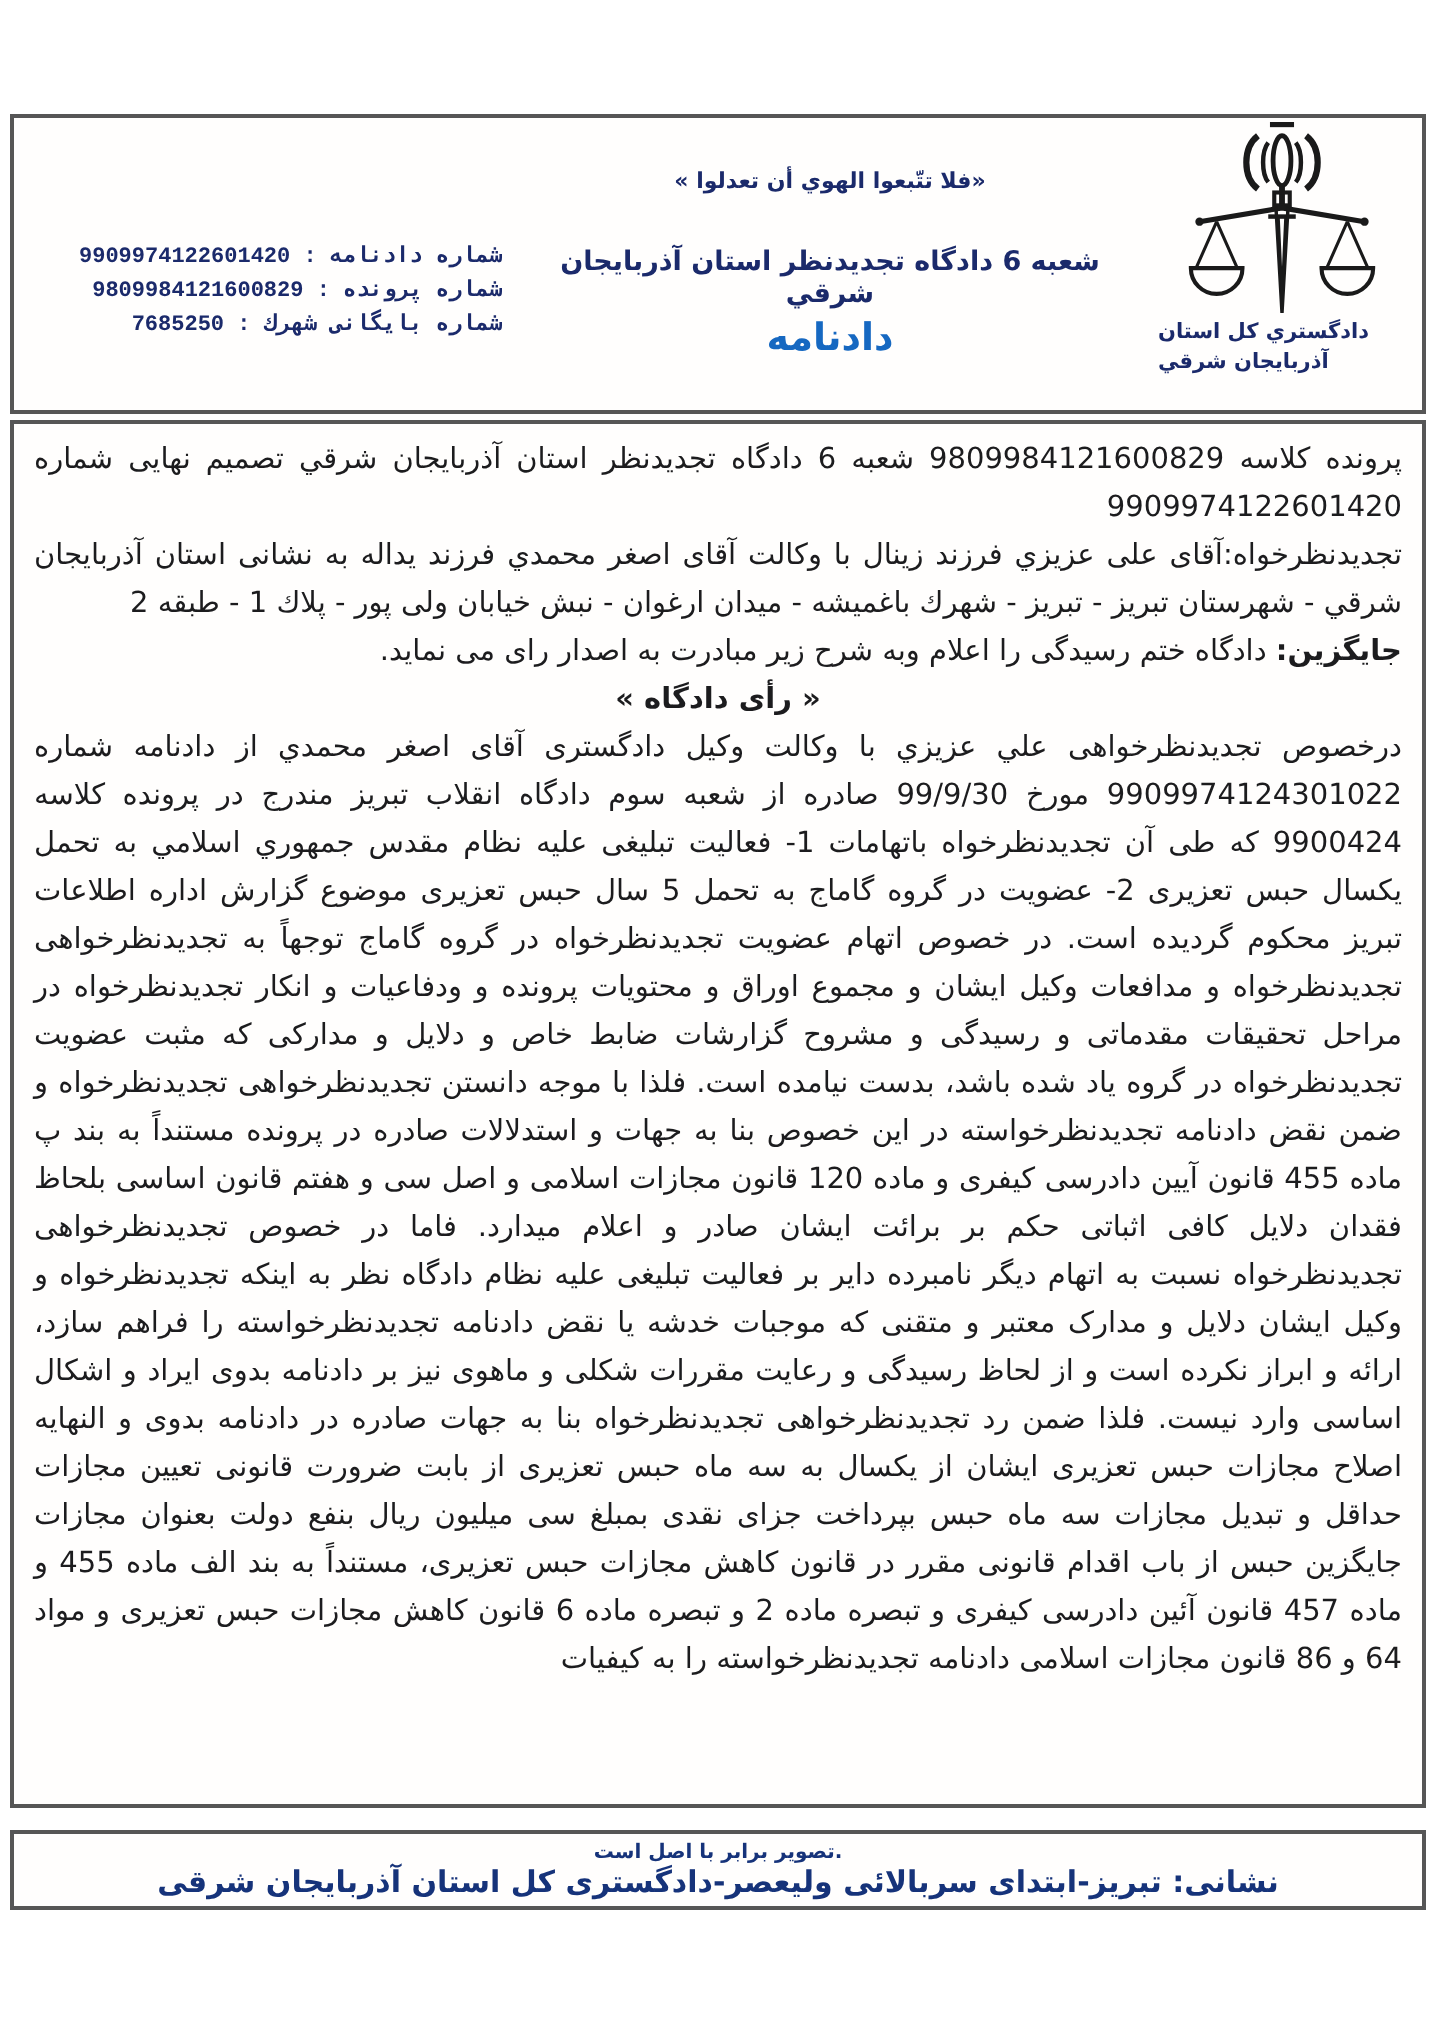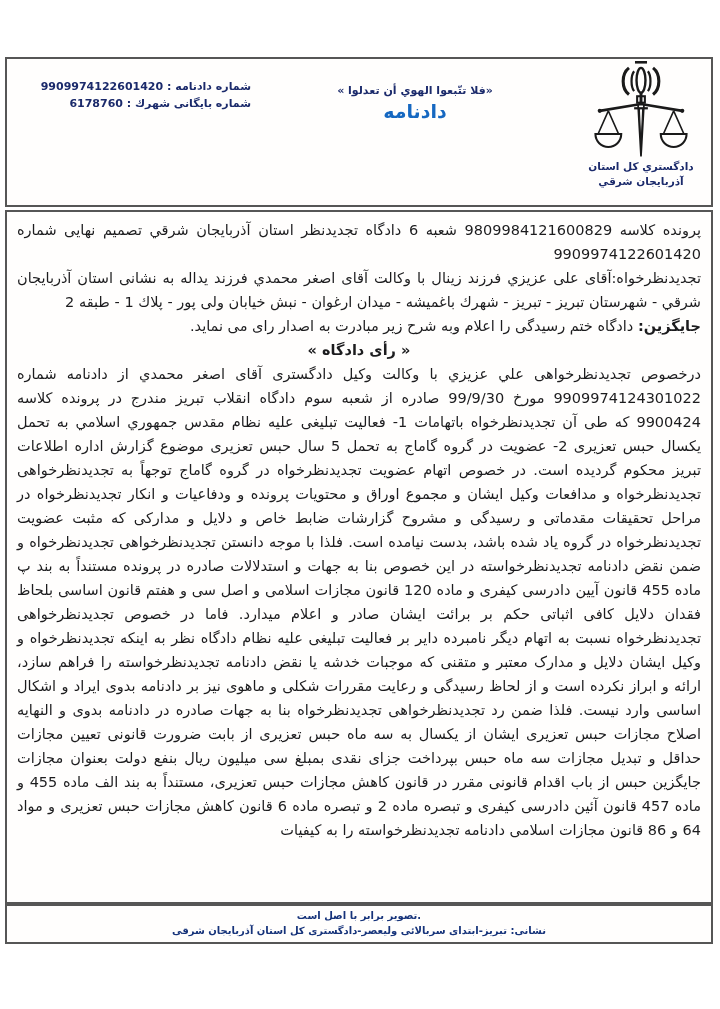--- a/index.html
+++ b/index.html
@@ -10,46 +10,46 @@
     height: 1009px;
     background: #ffffff;
     font-family: "DejaVu Sans", sans-serif;
     overflow: hidden;
   }
   .frame { position: absolute; top: 57px; left: 5px; width: 708px; }
   .box { border: 2px solid #565656; background: #fffefd; }
 
   
   .header-box { height: 150px; display: flex; direction: rtl; margin-bottom: 3px; }
-  .logo-col { width: 140px; padding-top: 2px; text-align: center; flex-shrink: 0; }
+  .logo-col { width: 140px; padding-top: 2px; text-align: left; flex-shrink: 0; }
   .center-col { flex: 1; text-align: center; }
-  .info-col { width: 252px; padding: 19px 8px 0 6px; text-align: right; flex-shrink: 0; }
+  .info-col { width: 252px; padding: 62px 8px 0 6px; text-align: right; flex-shrink: 0; font-family: Liberation Mono, monospace; }
   .info-row { font-size: 11px; font-weight: bold; color: #1b2a6b; line-height: 17px; white-space: nowrap; }
   .quote { margin-top: 25px; font-size: 11px; font-weight: bold; color: #1b2a6b; }
   .branch-title { margin-top: 26px; font-size: 13.5px; font-weight: bold; color: #1b2a6b; }
   .doc-title { margin-top: 3px; font-size: 19px; font-weight: bold; color: #1668c1; }
   .emblem svg { display: block; margin: 0 auto; }
   .logo-caption { font-size: 10.5px; font-weight: bold; color: #1b2a6b; line-height: 15px; margin-top: 0; padding: 0 8px; }
 
   
   .body-box {
-    height: 694px; margin-bottom: 0; padding: 6px 10px;
+    height: 694px; margin-bottom: 11px; padding: 6px 10px;
     direction: rtl; text-align: justify;
     font-size: 14.5px; line-height: 24px; color: #1c1c1e;
     overflow: hidden;
   }
   .body-box p { margin: 0; }
   .procedure { margin-top: 9px; }
   .ruling-heading { margin-top: 12px; margin-bottom: 4px; font-weight: bold; text-align: center; }
   .label-bold { font-weight: bold; }
 
   
   .footer-box { text-align: center; padding: 3px 4px 4px; color: #16337a; }
   .certify { font-size: 10px; font-weight: bold; line-height: 14px; }
-  .address { font-size: 10px; font-weight: bold; line-height: 15px; direction: rtl; text-align: center; }
+  .address { font-size: 15px; font-weight: bold; line-height: 15px; direction: rtl; text-align: center; }
 </style>
 </head>
 <body>
 
 <div class="sheet">
   <div class="frame">
 
     <div class="box header-box">
 
       <div class="logo-col">
@@ -80,26 +80,28 @@
 
             <path d="M98 58 L86 85 M98 58 L110 85" stroke-width="1.8"></path>
             <path d="M83 85 A15 15 0 0 0 113 85 Z" stroke-width="2.4"></path>
           </svg>
         </div>
         <div class="logo-caption">دادگستري کل استان آذربایجان شرقي</div>
       </div>
 
       <div class="center-col">
         <div class="quote">«فلا تتّبعوا الهوي أن تعدلوا »</div>
+        <div class="branch-title">شعبه 6 دادگاه تجدیدنظر استان آذربایجان شرقي</div>
         <div class="doc-title">دادنامه</div>
       </div>
 
       <div class="info-col">
         <div class="info-row"><span>شماره دادنامه : </span><span>9909974122601420</span></div>
-        <div class="info-row"><span>شماره بایگانی شهرك : </span><span>6178760</span></div>
+        <div class="info-row"><span>شماره پرونده : </span><span>9809984121600829</span></div>
+        <div class="info-row"><span>شماره بایگانی شهرك : </span><span>7685250</span></div>
       </div>
 
     </div>
 
     <div class="box body-box">
       <p>پرونده کلاسه 9809984121600829 شعبه 6 دادگاه تجدیدنظر استان آذربایجان شرقي تصمیم نهایی شماره 9909974122601420</p>
       <p>تجدیدنظرخواه:آقای علی عزیزي فرزند زینال با وکالت آقای اصغر محمدي فرزند یداله به نشانی استان آذربایجان شرقي - شهرستان تبریز - تبریز - شهرك باغمیشه - میدان ارغوان - نبش خیابان ولی پور - پلاك 1 - طبقه 2</p>
       <p class="procedure"><span class="label-bold">جایگزین:</span><span> دادگاه ختم رسیدگی را اعلام وبه شرح زیر مبادرت به اصدار رای می نماید.</span></p>
       <p class="ruling-heading">« رأی دادگاه »</p>
       <p>درخصوص تجدیدنظرخواهی علي عزیزي با وکالت وکیل دادگستری آقای اصغر محمدي از دادنامه شماره 9909974124301022 مورخ 99/9/30 صادره از شعبه سوم دادگاه انقلاب تبریز مندرج در پرونده کلاسه 9900424 که طی آن تجدیدنظرخواه باتهامات 1- فعالیت تبلیغی علیه نظام مقدس جمهوري اسلامي به تحمل یکسال حبس تعزیری 2- عضویت در گروه گاماج به تحمل 5 سال حبس تعزیری موضوع گزارش اداره اطلاعات تبریز محکوم گردیده است. در خصوص اتهام عضویت تجدیدنظرخواه در گروه گاماج توجهاً به تجدیدنظرخواهی تجدیدنظرخواه و مدافعات وکیل ایشان و مجموع اوراق و محتویات پرونده و ودفاعیات و انکار تجدیدنظرخواه در مراحل تحقیقات مقدماتی و رسیدگی و مشروح گزارشات ضابط خاص و دلایل و مدارکی که مثبت عضویت تجدیدنظرخواه در گروه یاد شده باشد، بدست نیامده است. فلذا با موجه دانستن تجدیدنظرخواهی تجدیدنظرخواه و ضمن نقض دادنامه تجدیدنظرخواسته در این خصوص بنا به جهات و استدلالات صادره در پرونده مستنداً به بند پ ماده 455 قانون آیین دادرسی کیفری و ماده 120 قانون مجازات اسلامی و اصل سی و هفتم قانون اساسی بلحاظ فقدان دلایل کافی اثباتی حکم بر برائت ایشان صادر و اعلام میدارد. فاما در خصوص تجدیدنظرخواهی تجدیدنظرخواه نسبت به اتهام دیگر نامبرده دایر بر فعالیت تبلیغی علیه نظام دادگاه نظر به اینکه تجدیدنظرخواه و وکیل ایشان دلایل و مدارک معتبر و متقنی که موجبات خدشه یا نقض دادنامه تجدیدنظرخواسته را فراهم سازد، ارائه و ابراز نکرده است و از لحاظ رسیدگی و رعایت مقررات شکلی و ماهوی نیز بر دادنامه بدوی ایراد و اشکال اساسی وارد نیست. فلذا ضمن رد تجدیدنظرخواهی تجدیدنظرخواه بنا به جهات صادره در دادنامه بدوی و النهایه اصلاح مجازات حبس تعزیری ایشان از یکسال به سه ماه حبس تعزیری از بابت ضرورت قانونی تعیین مجازات حداقل و تبدیل مجازات سه ماه حبس بپرداخت جزای نقدی بمبلغ سی میلیون ریال بنفع دولت بعنوان مجازات جایگزین حبس از باب اقدام قانونی مقرر در قانون کاهش مجازات حبس تعزیری، مستنداً به بند الف ماده 455 و ماده 457 قانون آئین دادرسی کیفری و تبصره ماده 2 و تبصره ماده 6 قانون کاهش مجازات حبس تعزیری و مواد 64 و 86 قانون مجازات اسلامی دادنامه تجدیدنظرخواسته را به کیفیات</p>

